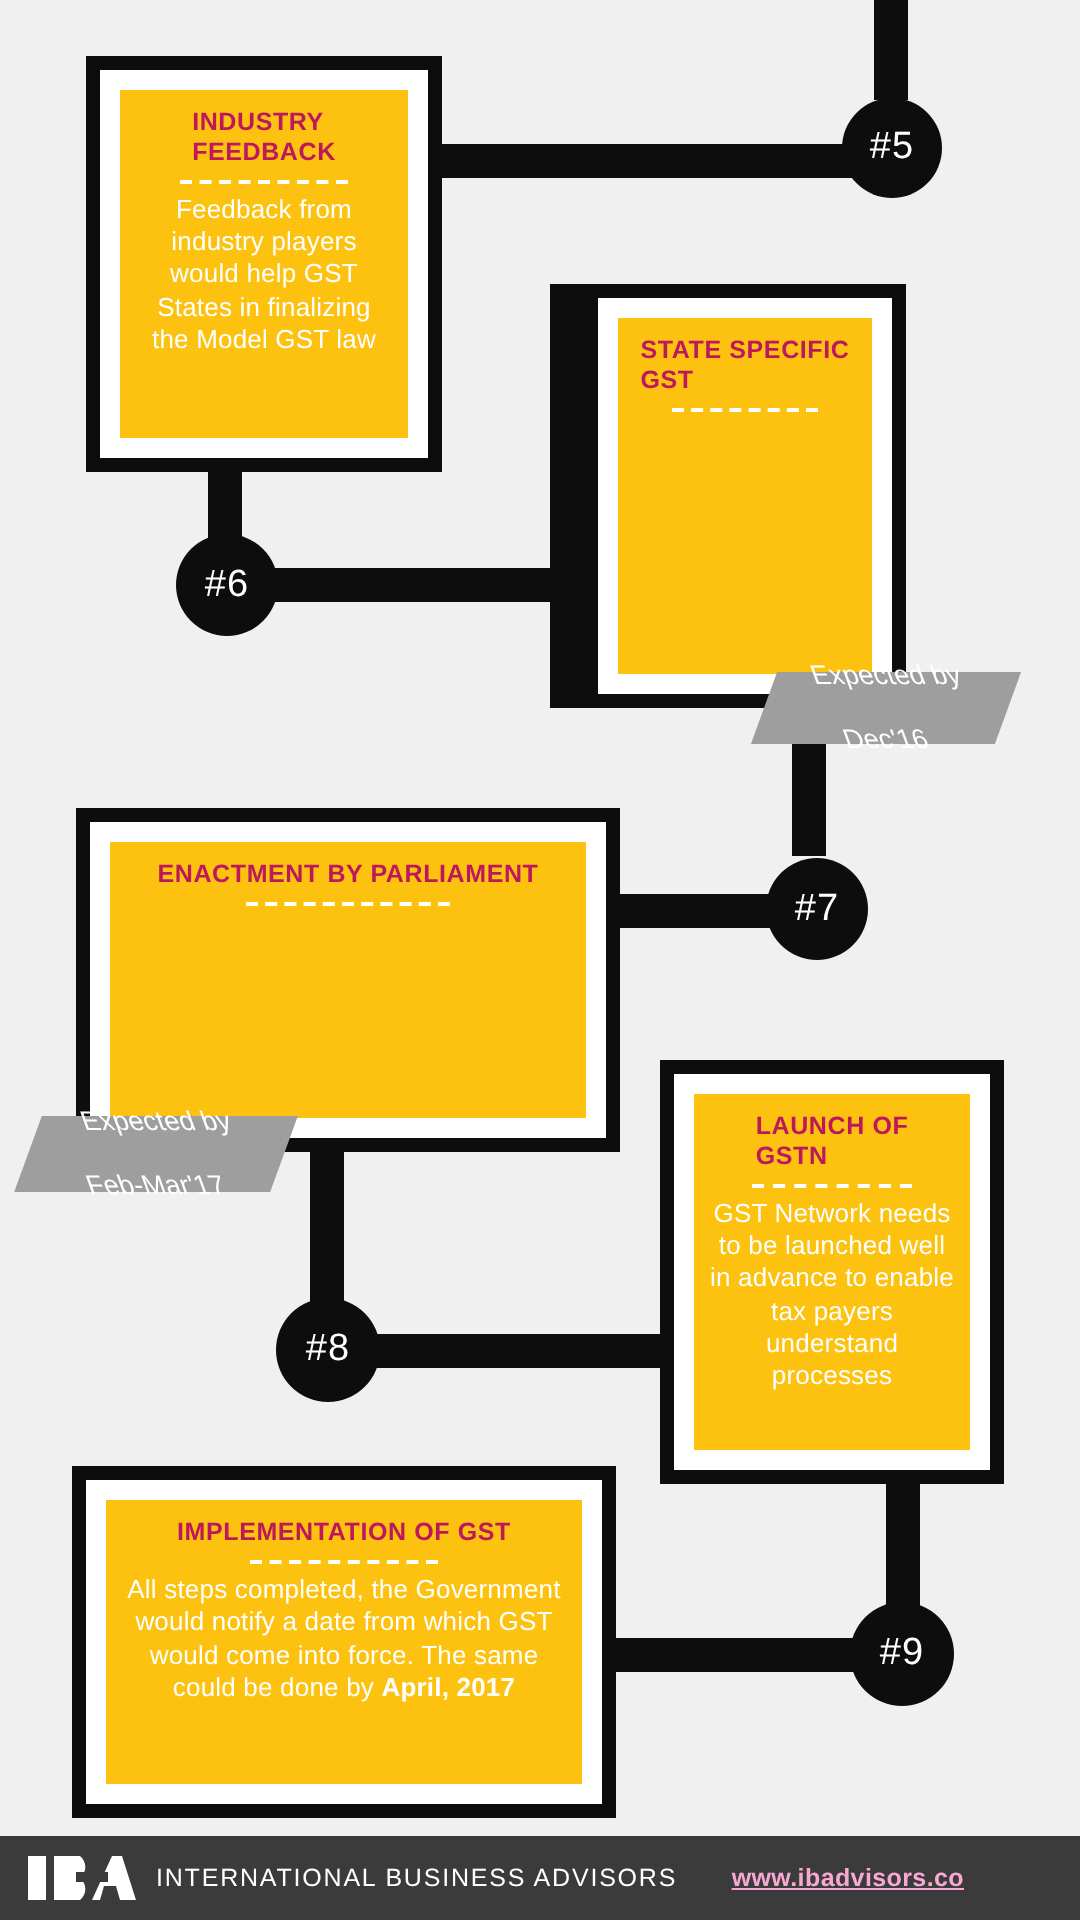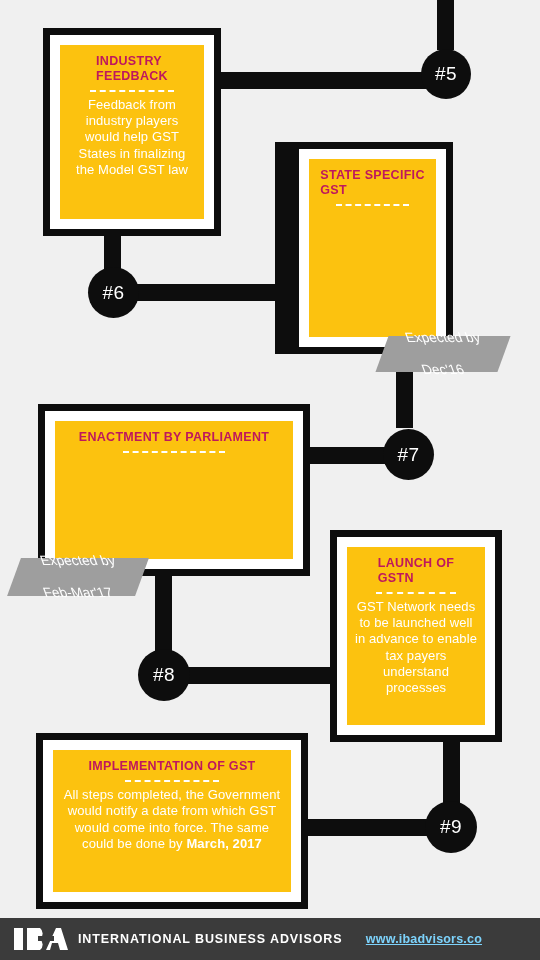--- a/index.html
+++ b/index.html
@@ -57,24 +57,24 @@
   
   #footer{
     position:absolute;left:0;bottom:0;width:540px;height:42px;background:#3b3b3b;
     display:flex;align-items:center;z-index:10;
   }
   .logo-mark{
     margin-left:14px;display:flex;align-items:center;height:22px;
   }
   .logo-mark svg{display:block;}
   .footer-name{
-    color:#ffffff;font-size:12.5px;font-weight:bold;letter-spacing:.9px;margin-left:10px;
+    color:#ffffff;font-size:12.5px;font-weight:normal;letter-spacing:.9px;margin-left:10px;
   }
   .footer-url{
-    color:#7dd3fc;font-size:12.5px;font-weight:bold;letter-spacing:.2px;
+    color:#f9a8d4;font-size:12.5px;font-weight:bold;letter-spacing:.2px;
     text-decoration:underline;margin-left:auto;margin-right:58px;
   }
   #footer-topline{position:absolute;left:0;bottom:42px;width:540px;height:3px;background:#f0f0f0;z-index:9;}
 </style>
 </head>
 <body>
 
 <div id="stage">
 
   <div class="line" style="left:437px;top:0px;width:17px;height:50px;"></div>
@@ -160,21 +160,21 @@
     </div>
   </div>
 
   <div class="card" style="left:36px;top:733px;width:272px;height:176px;">
     <div class="inner-white">
       <div class="panel">
         <div class="card-title">
           <div>IMPLEMENTATION OF GST</div>
         </div>
         <div class="divider" style="width:42%;"></div>
-        <div class="card-body"><span>All steps completed, the Government would notify a date from which GST would come into force. The same could be done by </span><b>March, 2017</b></div>
+        <div class="card-body"><span>All steps completed, the Government would notify a date from which GST would come into force. The same could be done by </span><b>April, 2017</b></div>
       </div>
     </div>
   </div>
 
   <div class="badge" style="left:421px;top:49px;width:50px;height:50px;">
     <span>#5</span>
   </div>
   <div class="badge" style="left:88px;top:267px;width:51px;height:51px;">
     <span>#6</span>
   </div>

